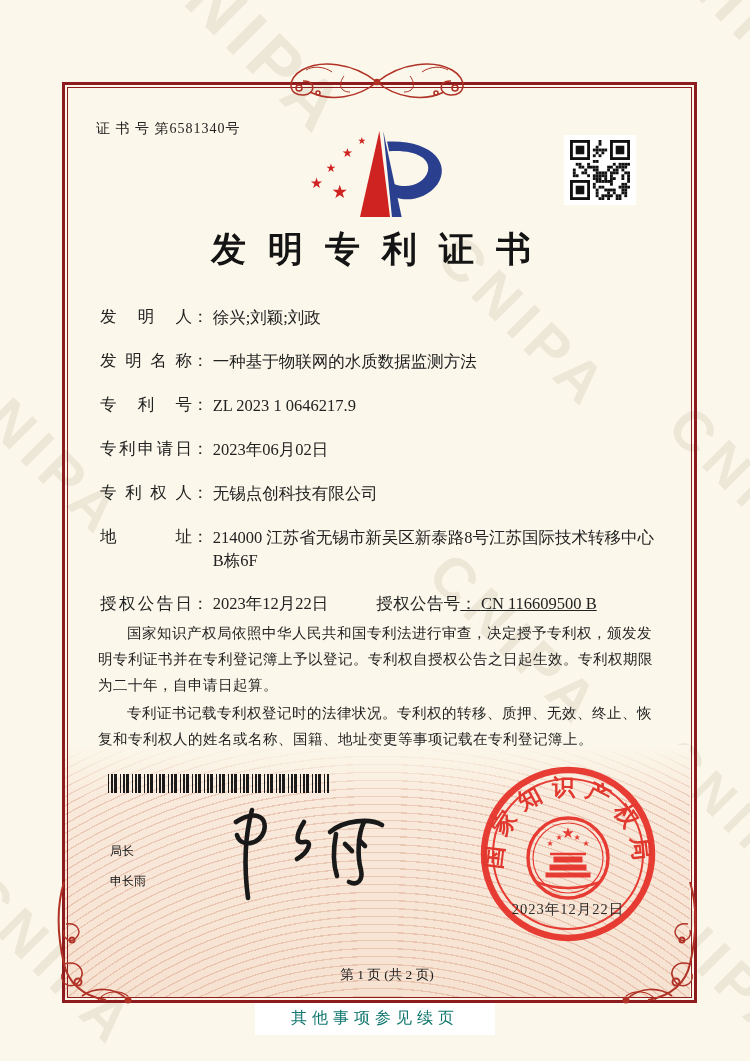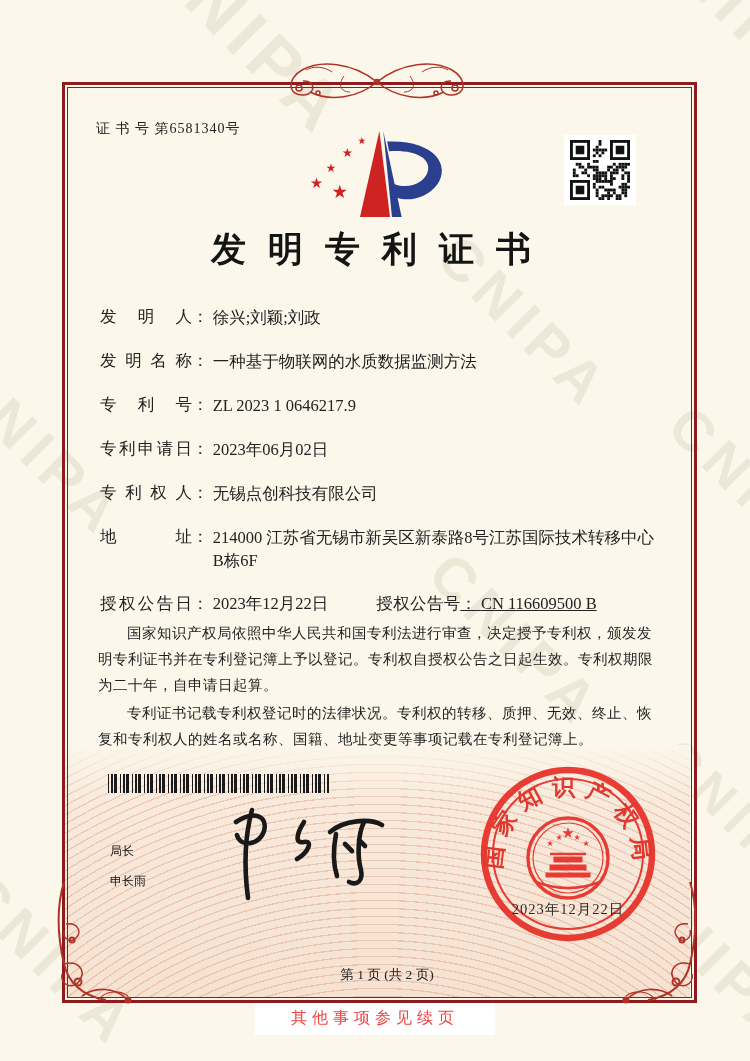--- a/index.html
+++ b/index.html
@@ -39,21 +39,21 @@
          letter-spacing:0.5px;color:#1f1f1f;}
   .paras p{margin:0 0 2px 0;text-indent:2em;}
   .barcode{left:108px;top:774px;z-index:2;}
   
   .officer{left:110px;top:836px;z-index:4;font-family:"Liberation Sans","DejaVu Sans",sans-serif;
            font-size:12px;color:#111;line-height:30px;}
   .sig{left:212px;top:798px;z-index:4;}
   .seal{left:478px;top:762px;z-index:5;opacity:0.93;}
   .pfoot{left:12px;top:966px;width:750px;text-align:center;font-size:13.5px;z-index:2;color:#222;}
   .cont{left:0;top:1002px;width:750px;text-align:center;z-index:2;}
-  .cont span{display:inline-block;background:#fff;padding:6px 36px;font-size:16px;letter-spacing:5px;color:#ef4444;}
+  .cont span{display:inline-block;background:#fff;padding:6px 36px;font-size:16px;letter-spacing:5px;color:#0f766e;}
 </style>
 </head>
 <body>
 
 <div id="wmLayer">
     <span class="wm" style="left: 120px; top: -6px; font-size: 70px;">CNIPA</span>
     <span class="wm" style="left: 616px; top: -34px; font-size: 64px;">CNIPA</span>
     <span class="wm" style="left: 416px; top: 288px; font-size: 58px;">CNIPA</span>
     <span class="wm" style="left: -70px; top: 416px; font-size: 58px;">CNIPA</span>
     <span class="wm" style="left: 648px; top: 458px; font-size: 56px;">CNIPA</span>

